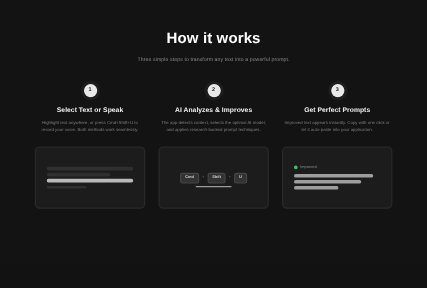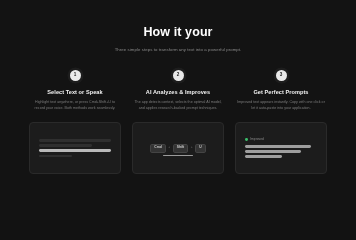--- a/index.html
+++ b/index.html
@@ -220,21 +220,21 @@
   .res-line.w-1 { width: 92%; }
   .res-line.w-2 { width: 78%; }
   .res-line.w-3 { width: 52%; }
 </style>
 </head>
 <body>
 
 <div class="page">
 
   <div class="header">
-    <div class="page-title">How it your</div>
+    <div class="page-title">How it works</div>
     <div class="page-subtitle">Three simple steps to transform any text into a powerful prompt.</div>
   </div>
 
   <div class="steps">
 
     <div class="step">
       <div class="step-badge">1</div>
       <div class="step-title">Select Text or Speak</div>
       <div class="step-desc">Highlight text anywhere, or press Cmd+Shift+U to record your voice. Both methods work seamlessly.</div>
     </div>

